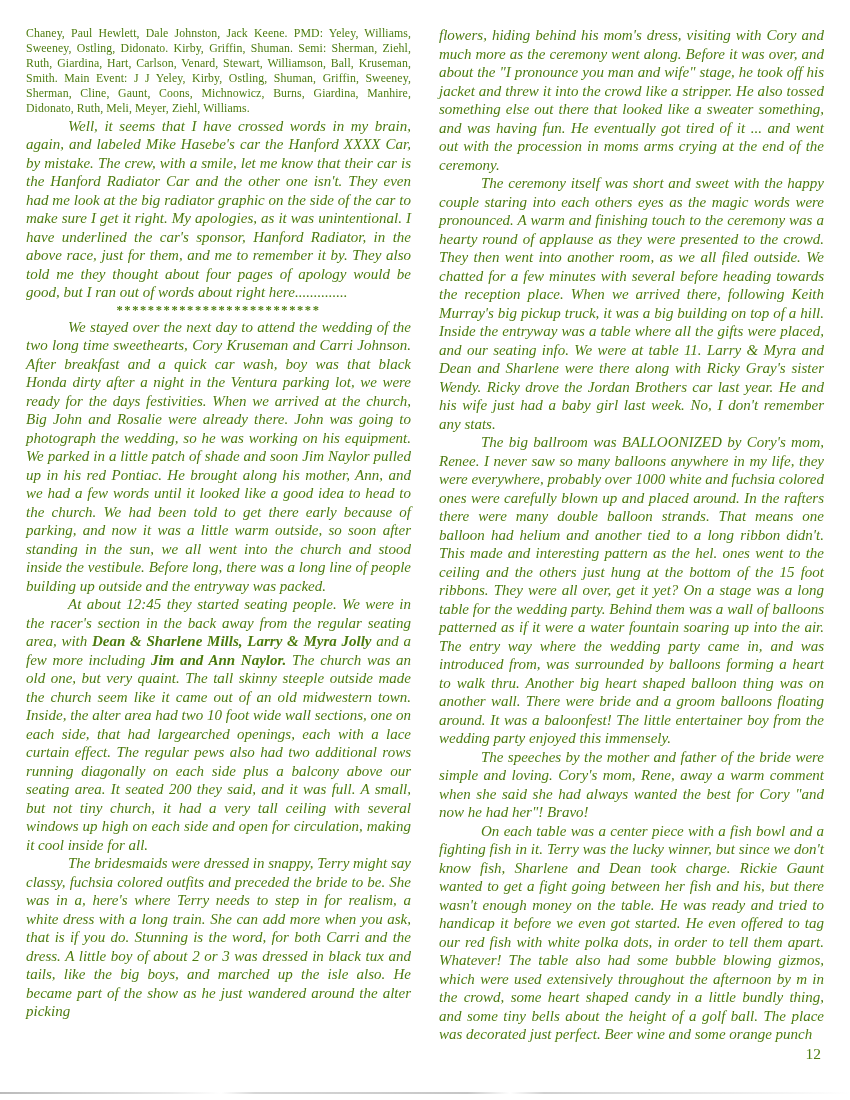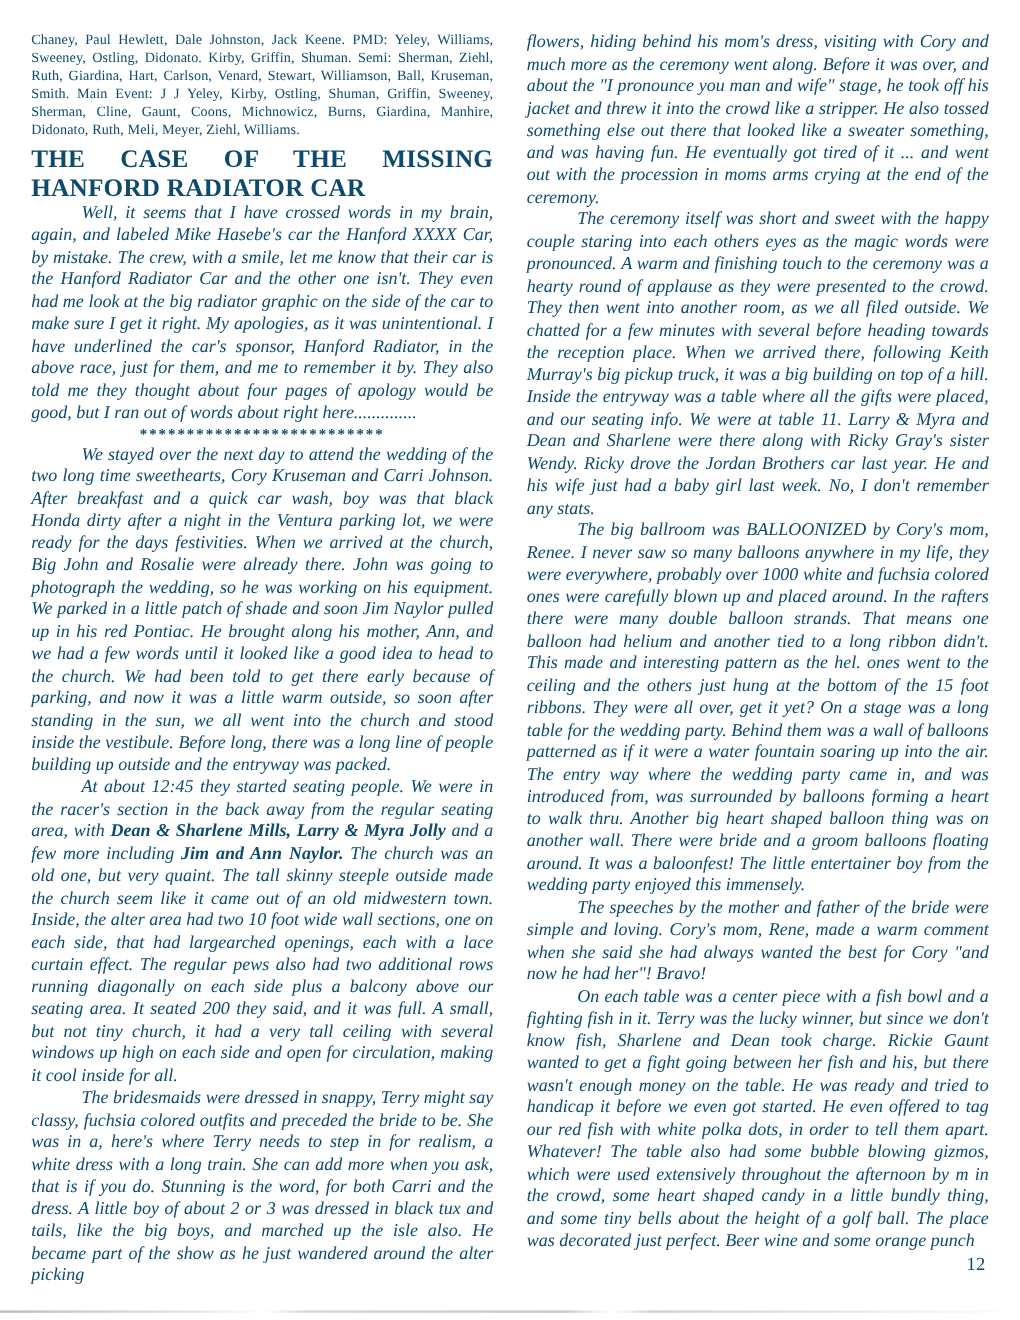--- a/index.html
+++ b/index.html
@@ -7,21 +7,21 @@
     padding: 0;
     background: #ffffff;
   }
   .page {
     position: relative;
     width: 850px;
     height: 1100px;
     background: #ffffff;
     overflow: hidden;
     font-family: "Liberation Serif", serif;
-    color: #0c4a6e;
+    color: #4d7c0f;
   }
   .columns {
     position: absolute;
     top: 26px;
     left: 26px;
     width: 798px;
     display: flex;
     gap: 28px;
   }
   .col {
@@ -88,42 +88,41 @@
 </style>
 </head>
 <body>
 
 <div class="page">
   <div class="columns">
 
     <div class="col">
       <p class="intro-list">Chaney, Paul Hewlett, Dale Johnston, Jack Keene. PMD: Yeley, Williams, Sweeney, Ostling, Didonato. Kirby, Griffin, Shuman. Semi: Sherman, Ziehl, Ruth, Giardina, Hart, Carlson, Venard, Stewart, Williamson, Ball, Kruseman, Smith. Main Event: J J Yeley, Kirby, Ostling, Shuman, Griffin, Sweeney, Sherman, Cline, Gaunt, Coons, Michnowicz, Burns, Giardina, Manhire, Didonato, Ruth, Meli, Meyer, Ziehl, Williams.</p>
 
-      <h1 class="article-heading">THE CASE OF THE MISSING HANFORD RADIATOR CAR</h1>
 
       <p class="body-para indent">Well, it seems that I have crossed words in my brain, again, and labeled Mike Hasebe's car the Hanford XXXX Car, by mistake. The crew, with a smile, let me know that their car is the Hanford Radiator Car and the other one isn't. They even had me look at the big radiator graphic on the side of the car to make sure I get it right. My apologies, as it was unintentional. I have underlined the car's sponsor, Hanford Radiator, in the above race, just for them, and me to remember it by. They also told me they thought about four pages of apology would be good, but I ran out of words about right here..............</p>
 
       <div class="stars">**************************</div>
 
 
       <p class="body-para indent">We stayed over the next day to attend the wedding of the two long time sweethearts, Cory Kruseman and Carri Johnson. After breakfast and a quick car wash, boy was that black Honda dirty after a night in the Ventura parking lot, we were ready for the days festivities. When we arrived at the church, Big John and Rosalie were already there. John was going to photograph the wedding, so he was working on his equipment. We parked in a little patch of shade and soon Jim Naylor pulled up in his red Pontiac. He brought along his mother, Ann, and we had a few words until it looked like a good idea to head to the church. We had been told to get there early because of parking, and now it was a little warm outside, so soon after standing in the sun, we all went into the church and stood inside the vestibule. Before long, there was a long line of people building up outside and the entryway was packed.</p>
 
       <p class="body-para indent"><span>At about 12:45 they started seating people. We were in the racer's section in the back away from the regular seating area, with </span><b>Dean &amp; Sharlene Mills, Larry &amp; Myra Jolly</b><span> and a few more including </span><b>Jim and Ann Naylor.</b><span> The church was an old one, but very quaint. The tall skinny steeple outside made the church seem like it came out of an old midwestern town. Inside, the alter area had two 10 foot wide wall sections, one on each side, that had largearched openings, each with a lace curtain effect. The regular pews also had two additional rows running diagonally on each side plus a balcony above our seating area. It seated 200 they said, and it was full. A small, but not tiny church, it had a very tall ceiling with several windows up high on each side and open for circulation, making it cool inside for all.</span></p>
 
       <p class="body-para indent">The bridesmaids were dressed in snappy, Terry might say classy, fuchsia colored outfits and preceded the bride to be. She was in a, here's where Terry needs to step in for realism, a white dress with a long train. She can add more when you ask, that is if you do. Stunning is the word, for both Carri and the dress. A little boy of about 2 or 3 was dressed in black tux and tails, like the big boys, and marched up the isle also. He became part of the show as he just wandered around the alter picking</p>
     </div>
 
     <div class="col">
       <p class="body-para">flowers, hiding behind his mom's dress, visiting with Cory and much more as the ceremony went along. Before it was over, and about the "I pronounce you man and wife" stage, he took off his jacket and threw it into the crowd like a stripper. He also tossed something else out there that looked like a sweater something, and was having fun. He eventually got tired of it ... and went out with the procession in moms arms crying at the end of the ceremony.</p>
 
       <p class="body-para indent">The ceremony itself was short and sweet with the happy couple staring into each others eyes as the magic words were pronounced. A warm and finishing touch to the ceremony was a hearty round of applause as they were presented to the crowd. They then went into another room, as we all filed outside. We chatted for a few minutes with several before heading towards the reception place. When we arrived there, following Keith Murray's big pickup truck, it was a big building on top of a hill. Inside the entryway was a table where all the gifts were placed, and our seating info. We were at table 11. Larry &amp; Myra and Dean and Sharlene were there along with Ricky Gray's sister Wendy. Ricky drove the Jordan Brothers car last year. He and his wife just had a baby girl last week. No, I don't remember any stats.</p>
 
       <p class="body-para indent">The big ballroom was BALLOONIZED by Cory's mom, Renee. I never saw so many balloons anywhere in my life, they were everywhere, probably over 1000 white and fuchsia colored ones were carefully blown up and placed around. In the rafters there were many double balloon strands. That means one balloon had helium and another tied to a long ribbon didn't. This made and interesting pattern as the hel. ones went to the ceiling and the others just hung at the bottom of the 15 foot ribbons. They were all over, get it yet? On a stage was a long table for the wedding party. Behind them was a wall of balloons patterned as if it were a water fountain soaring up into the air. The entry way where the wedding party came in, and was introduced from, was surrounded by balloons forming a heart to walk thru. Another big heart shaped balloon thing was on another wall. There were bride and a groom balloons floating around. It was a baloonfest! The little entertainer boy from the wedding party enjoyed this immensely.</p>
 
-      <p class="body-para indent">The speeches by the mother and father of the bride were simple and loving. Cory's mom, Rene, made a warm comment when she said she had always wanted the best for Cory "and now he had her"! Bravo!</p>
+      <p class="body-para indent">The speeches by the mother and father of the bride were simple and loving. Cory's mom, Rene, away a warm comment when she said she had always wanted the best for Cory "and now he had her"! Bravo!</p>
 
       <p class="body-para indent">On each table was a center piece with a fish bowl and a fighting fish in it. Terry was the lucky winner, but since we don't know fish, Sharlene and Dean took charge. Rickie Gaunt wanted to get a fight going between her fish and his, but there wasn't enough money on the table. He was ready and tried to handicap it before we even got started. He even offered to tag our red fish with white polka dots, in order to tell them apart. Whatever! The table also had some bubble blowing gizmos, which were used extensively throughout the afternoon by m in the crowd, some heart shaped candy in a little bundly thing, and some tiny bells about the height of a golf ball. The place was decorated just perfect. Beer wine and some orange punch</p>
     </div>
 
   </div>
 
   <div class="page-number">12</div>
 
   <div class="scan-line"></div>
 </div>

